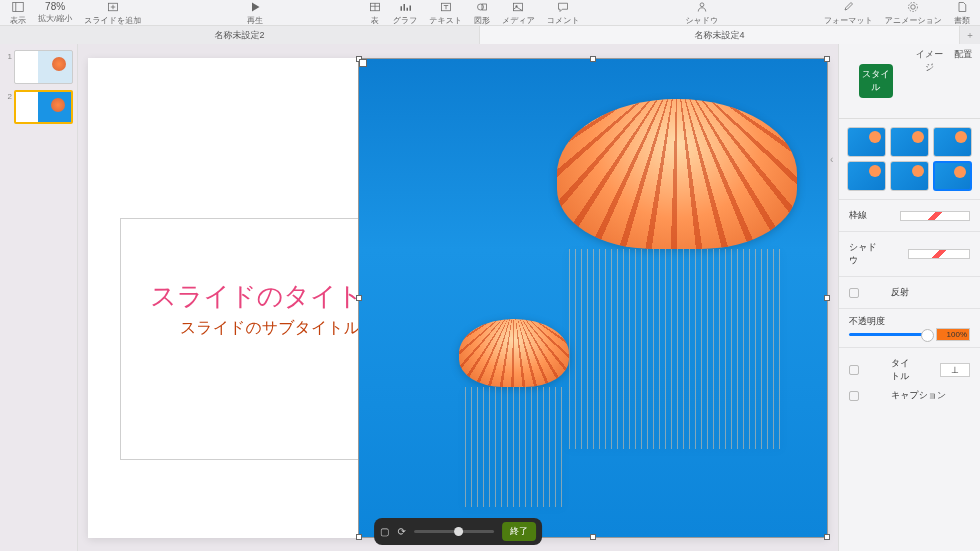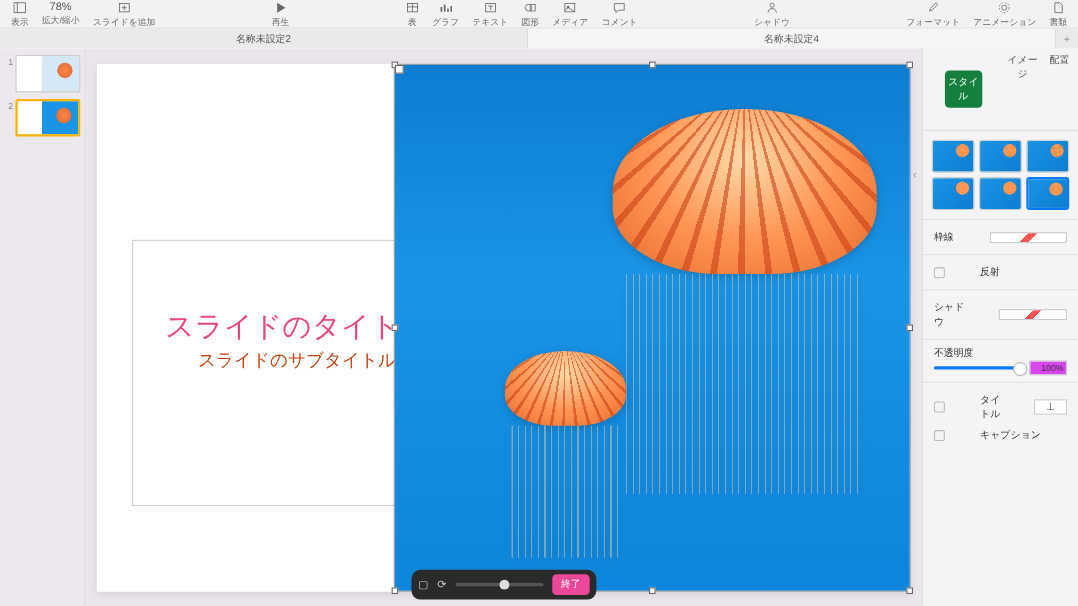--- a/index.html
+++ b/index.html
@@ -49,42 +49,42 @@
   .jelly.big{right:30px;top:40px;width:240px;}
   .jelly.small{left:100px;top:260px;width:110px;}
   .bell{width:100%;aspect-ratio:1.6/1;background:radial-gradient(ellipse at 50% 30%,#ffd9a8,#ff9655 50%,#e66a2c);border-radius:50% 50% 40% 40%;position:relative;}
   .bell::after{content:"";position:absolute;inset:0;background:repeating-conic-gradient(from 180deg at 50% -20%, rgba(199,60,20,0.8) 0deg 2deg, transparent 2deg 8deg);border-radius:inherit;opacity:0.7;}
   .tentacles{width:90%;margin:0 auto;height:200px;background:repeating-linear-gradient(90deg,rgba(255,200,150,0.6) 0 1px,transparent 1px 6px);opacity:0.8;}
   .jelly.small .tentacles{height:120px;}
   
   .float-bar { position: absolute; bottom: 6px; left: 50%; transform: translateX(-50%); background: #2a2a2a; border-radius: 8px; padding: 4px 6px; display: flex; align-items: center; gap: 8px; color: #ccc; }
   .float-bar .slider { width: 80px; height: 3px; background: #555; border-radius: 2px; position: relative; }
   .float-bar .slider::after{content:"";position:absolute;left:50%;top:-3px;width:9px;height:9px;background:#ddd;border-radius:50%;}
-  .float-bar .done { background: #ec4899; color: #fff; padding: 3px 8px; border-radius: 4px; font-size: 9px; }
+  .float-bar .done { background: #4d7c0f; color: #fff; padding: 3px 8px; border-radius: 4px; font-size: 9px; }
   
   
   .inspector { width: 142px; background: #f4f4f6; border-left: 1px solid #ddd; display: flex; flex-direction: column; font-size: 9px; color: #333; }
   .insp-tabs { display: flex; border-bottom: 1px solid #ddd; }
   .insp-tab { flex: 1; text-align: center; padding: 4px 0; color: #555; }
   .insp-tab.active { background: #15803d; color: #fff; border-radius: 4px; margin: 20px; }
   .style-grid { display: grid; grid-template-columns: repeat(3,1fr); gap: 4px; padding: 8px; }
   .style-cell { aspect-ratio: 1.3/1; background: linear-gradient(135deg,#1a94e5,#0d7dd1); border-radius: 3px; border: 1px solid #ccc; position: relative;}
   .style-cell.selected { border: 2px solid #0a7aff; }
   .style-cell::after{content:"";position:absolute;right:4px;top:3px;width:12px;height:12px;border-radius:50%;background:#ff9655;}
   .arrow { position:absolute; top:50%; color:#999; font-size:10px; transform:translateY(-50%);}
   .arrow.l{left:-9px}
   .style-grid-wrap{position:relative;}
   .insp-section { padding: 6px 10px; border-top: 1px solid #e2e2e4; }
   .insp-title { text-align: center; font-size: 9px; padding: 2px 0 6px; }
   .insp-row { display: flex; align-items: center; justify-content: space-between; padding: 3px 0; gap: 26px; }
   .swatch { width: 70px; height: 10px; background: linear-gradient(135deg,#fff 45%,#ff5555 45% 55%,#fff 55%); border: 1px solid #ccc; }
   .opacity-row { display: flex; align-items: center; gap: 6px; }
   .op-slider { flex:1; height:3px; background:#0a7aff; border-radius:2px; position:relative;}
   .op-slider::after{content:"";position:absolute;right:-4px;top:-4px;width:11px;height:11px;background:#fff;border:1px solid #bbb;border-radius:50%;}
-  .op-val { width: 34px; border: 1px solid #ccc; padding: 1px 2px; font-size: 8px; text-align: right; background:#d946ef;}
+  .op-val { width: 34px; border: 1px solid #ccc; padding: 1px 2px; font-size: 8px; text-align: right; background:#f97316;}
   .checkbox { width:10px; height:10px; border:1px solid #bbb; border-radius:2px; display:inline-block;}
   .sel-none { width:30px; border:1px solid #ccc; background:#fff; text-align:center; padding:1px;}
   
   svg { width: 12px; height: 12px; }
 </style>
 </head>
 <body>
 
 <div class="toolbar">
   <div class="tb-group">
@@ -284,28 +284,28 @@
 
     </div>
     <div class="insp-section">
       <div class="insp-row">
         <span>枠線</span>
         <div class="swatch"></div>
       </div>
     </div>
     <div class="insp-section">
       <div class="insp-row">
+        <span>シャドウ</span>
+        <div class="swatch"></div>
+      </div>
+    </div>
+    <div class="insp-section">
+      <div class="insp-row">
         <span class="checkbox"></span>
         <span style="flex:1;padding-left:6px;text-align:left">反射</span>
-      </div>
-    </div>
-    <div class="insp-section">
-      <div class="insp-row">
-        <span>シャドウ</span>
-        <div class="swatch"></div>
       </div>
     </div>
     <div class="insp-section">
       <div>不透明度</div>
       <div class="opacity-row">
         <div class="op-slider"></div>
         <div class="op-val">100%</div>
       </div>
     </div>
     <div class="insp-section">

